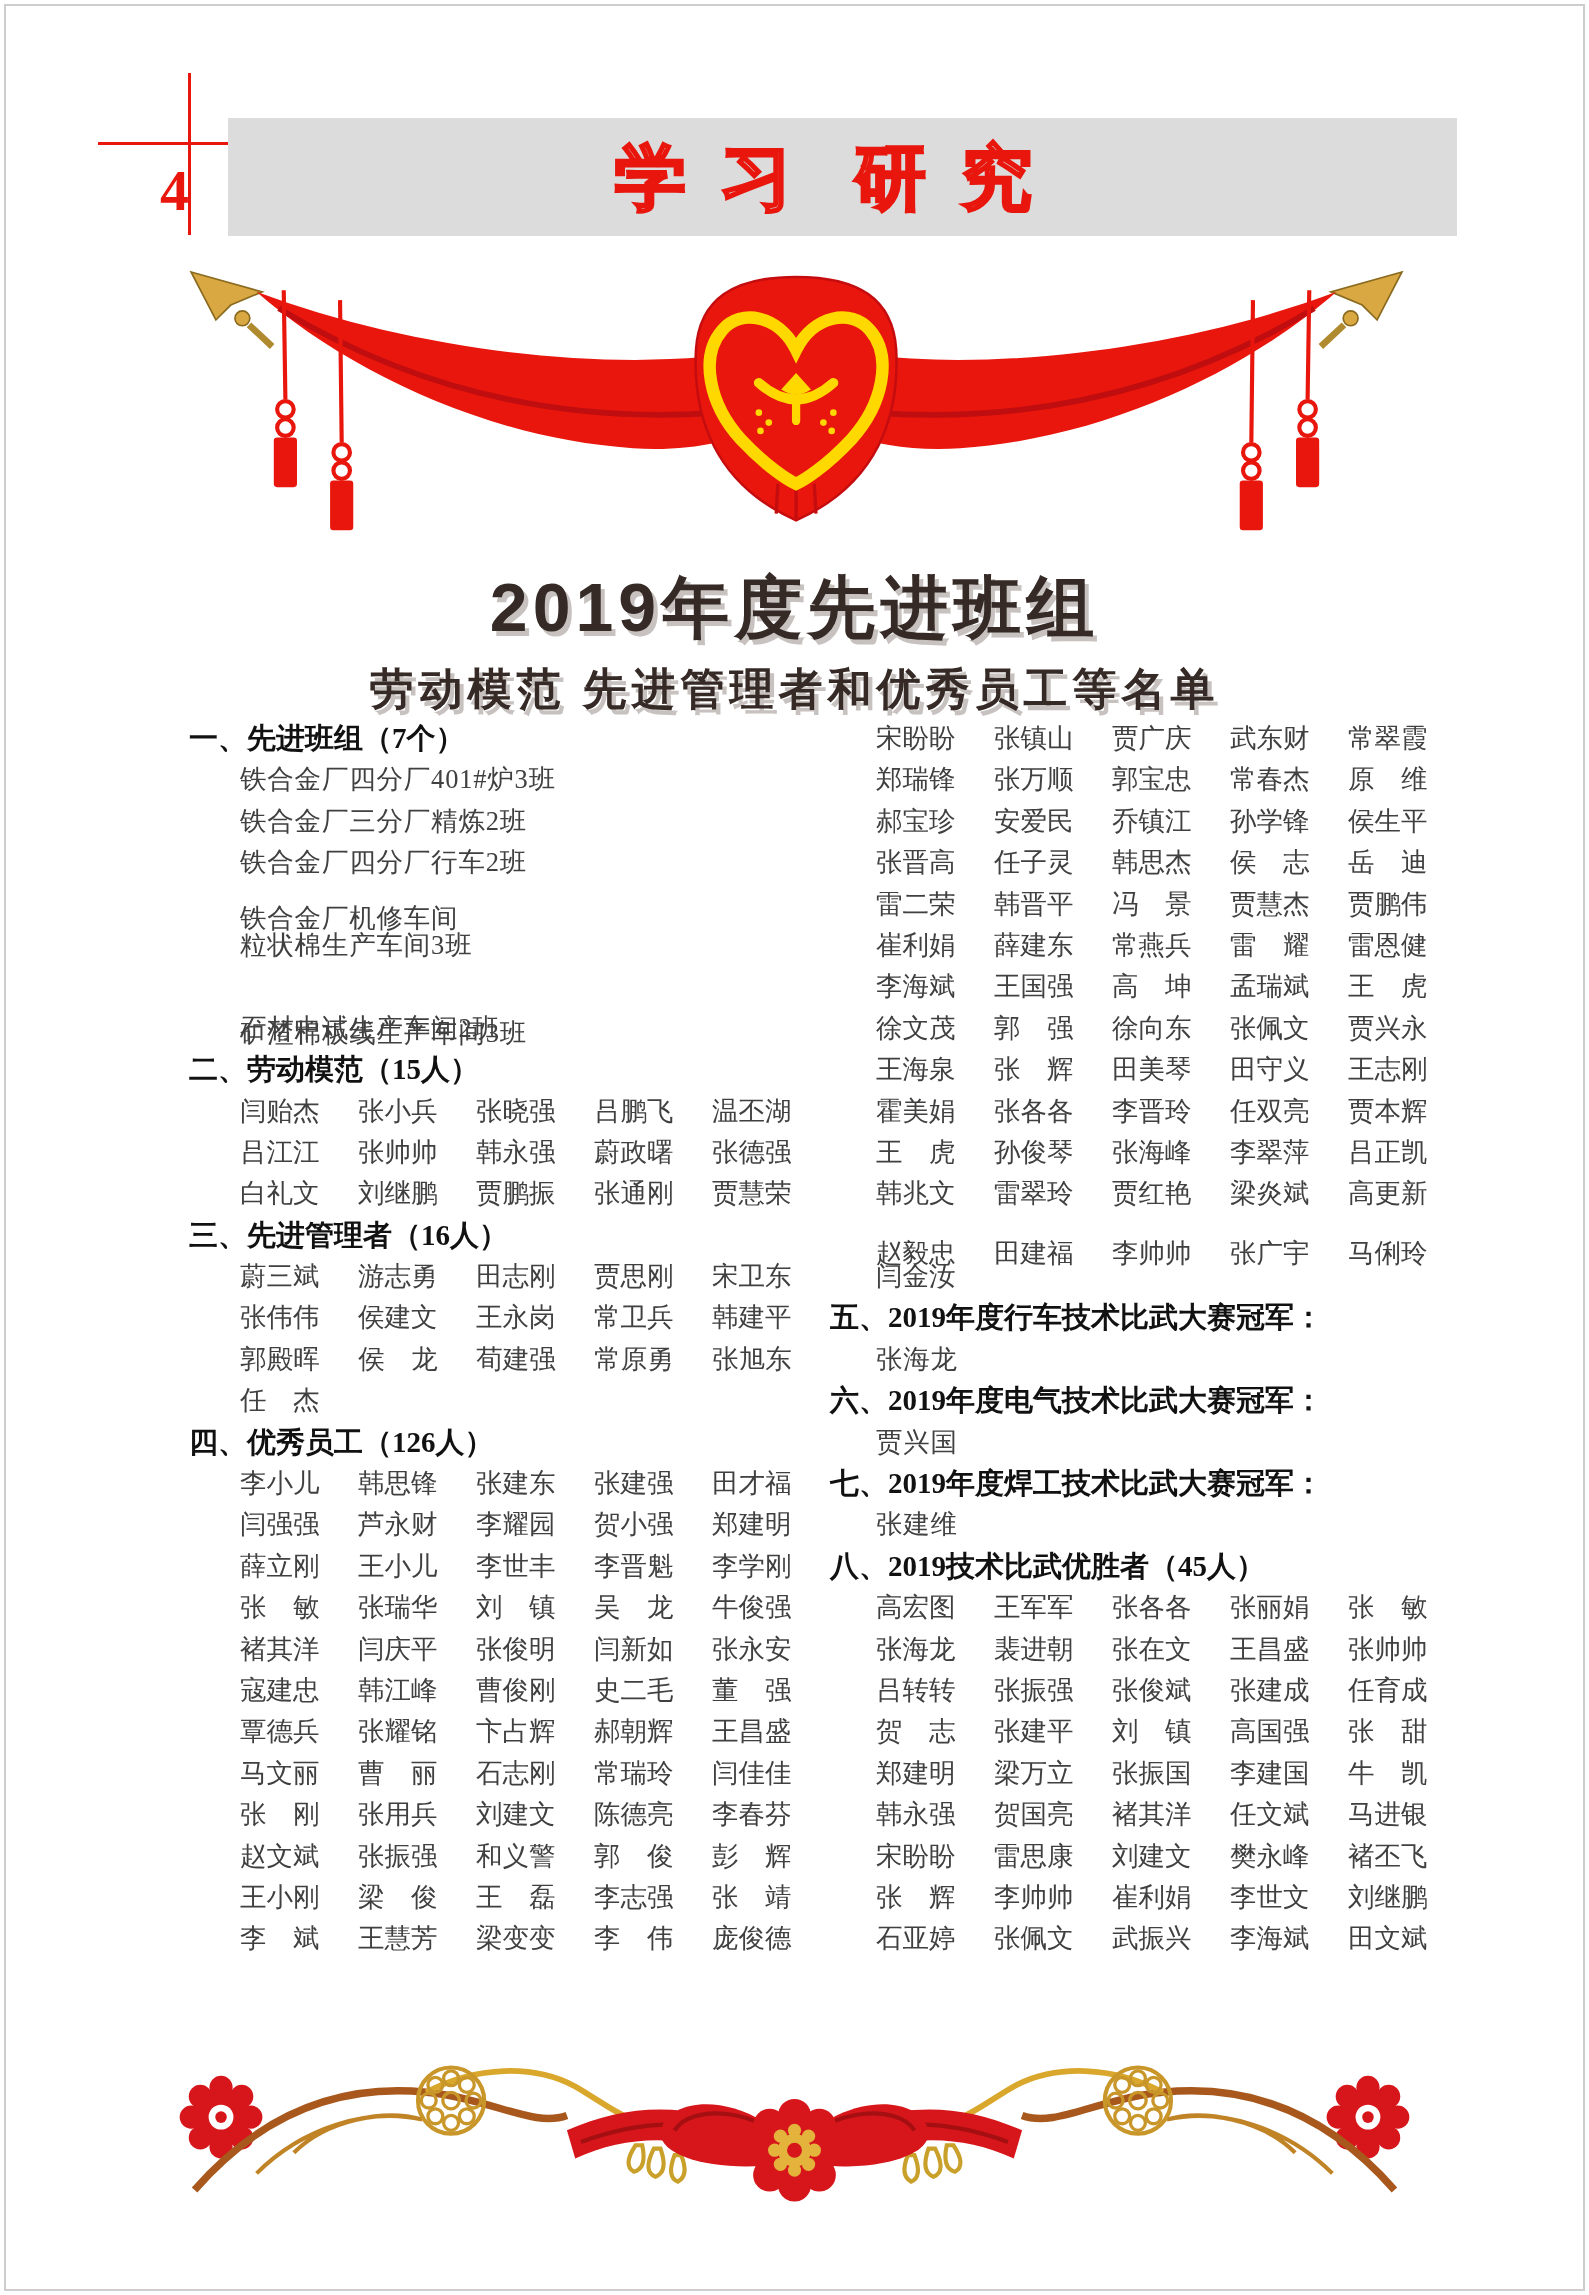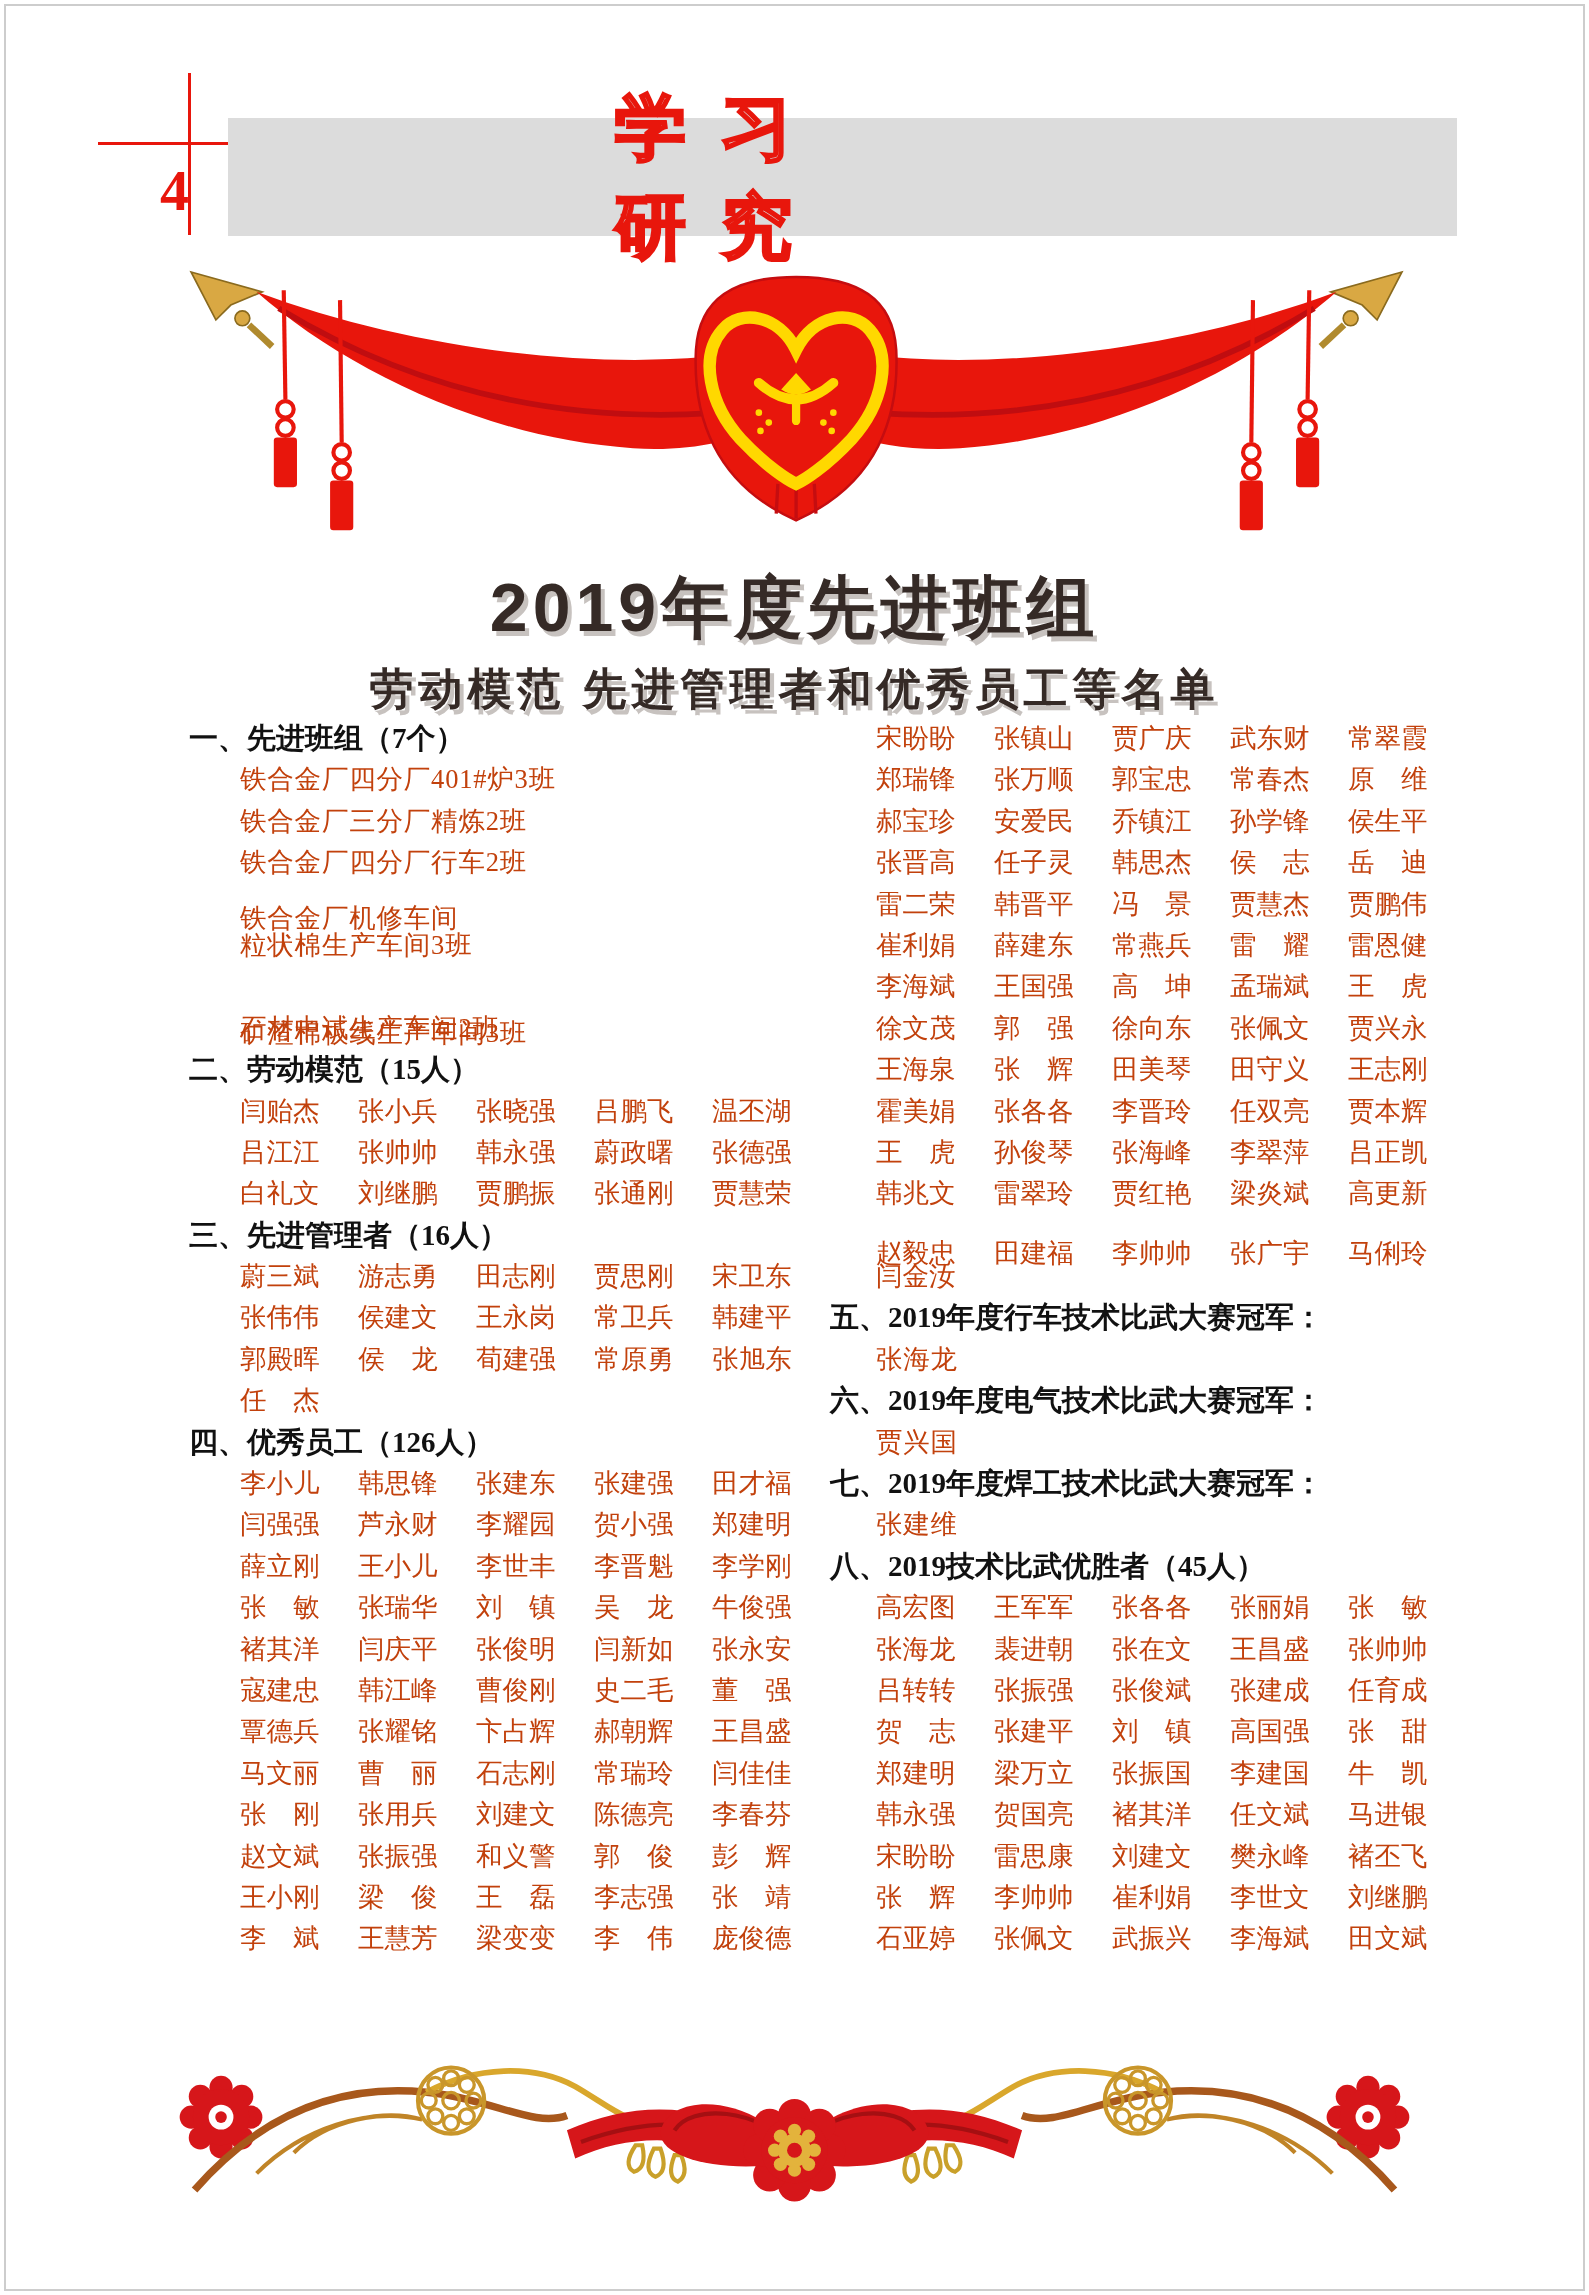--- a/index.html
+++ b/index.html
@@ -19,21 +19,21 @@
 
   
   .header-bar {
     position:absolute; left:228px; top:118px; width:1229px; height:118px;
     background:#dcdcdc; display:flex; align-items:center;
   }
   .slogans {
     display:flex; gap:28px; margin-left:387px;
     font-family:"Liberation Sans","DejaVu Sans",sans-serif; font-weight:bold;
     font-size:71px; line-height:1; letter-spacing:35px;
-    color:#dcdcdc;flex-direction:column; -webkit-text-stroke:2.9px #e8160c;
+    color:#dcdcdc; -webkit-text-stroke:2.9px #e8160c;
   }
 
   .banner-wrap  { position:absolute; left:186px; top:267px; width:1221px; height:269px; }
   .footer-wrap  { position:absolute; left:178px; top:2049px; width:1233px; height:195px; }
   .banner-wrap svg, .footer-wrap svg { width:100%; height:100%; display:block; }
 
   
   .title {
     position:absolute; left:0; right:0; text-align:center;
     font-family:"Liberation Sans","DejaVu Sans",sans-serif; font-weight:900;
@@ -41,21 +41,21 @@
     text-shadow:4.1px 5px 0 #c7c2bf;
     white-space:nowrap;
   }
   .t1 { top:563px; font-size:68px; }
   .t2 { top:660px; font-size:44px; }
 
   
   .column { position:absolute; top:719px; }
   .column.left  { left:189px;  width:654px; }
   .column.right { left:830px; width:662px; }
-  .line { position:absolute; height:41px; line-height:38px; white-space:nowrap; color:#c2410c; }
+  .line { position:absolute; height:41px; line-height:38px; white-space:nowrap; color:#404040; }
   .line.heading { left:0; font-size:29px; font-weight:bold; color:#111; }
   .line.item  { left:51px; font-size:26.5px; letter-spacing:0.8px; }
   .line.names { left:51px; font-size:26.5px; }
   .column.right .line.item, .column.right .line.names { left:46px; }
   .name { display:inline-block; width:80px; margin-right:38px; white-space:nowrap; }
 </style>
 </head>
 <body>
 
 <div class="page">

